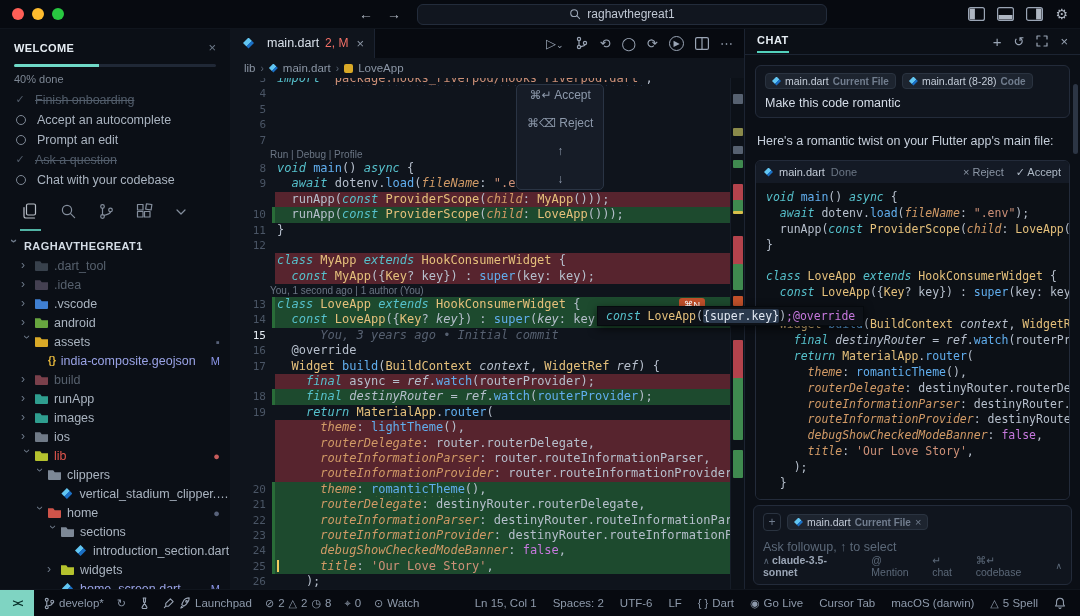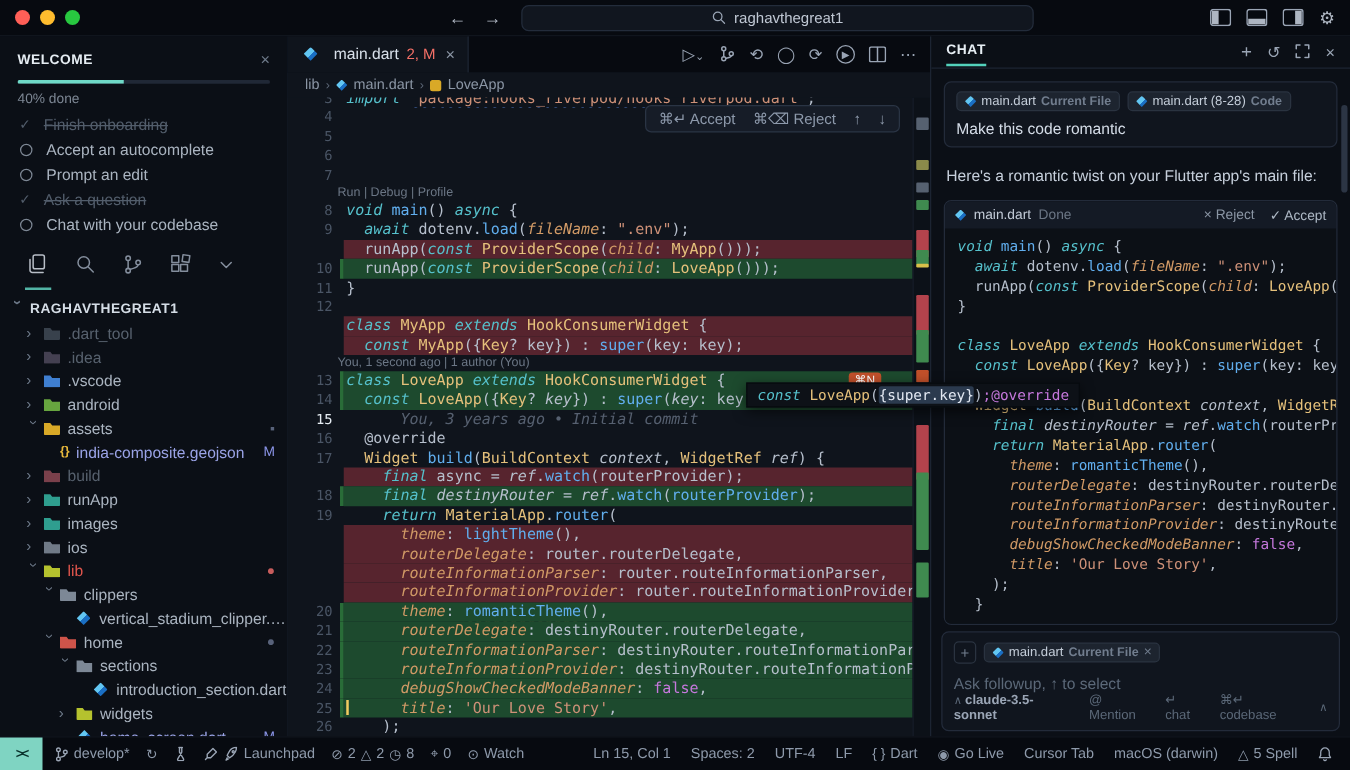--- a/index.html
+++ b/index.html
@@ -77,21 +77,21 @@
   .tk-bool{color:#c678dd;}
   .tk-blame{color:#566070;font-style:italic;}
   .tk-hl{background:#2b3a4e;color:#e2e8f2;border-radius:2px;}
   .sqr{text-decoration:underline wavy #e4564d 1px;text-underline-offset:3px;}
   .sqb{text-decoration:underline wavy #4e7cd1 1px;text-underline-offset:3px;}
   .sqy{text-decoration:underline wavy #c8b44a 1px;text-underline-offset:3px;}
   .overview{position:absolute;right:0;top:0;bottom:0;width:14px;background:#0c1118;border-left:1px solid #161d28;}
   .ov{position:absolute;left:2px;right:2px;border-radius:1px;}
   
   .accept-widget{position:absolute;left:516px;top:84px;z-index:6;display:flex;align-items:center;gap:14px;
-     background:#161c27;border:1px solid #2a3444;border-radius:5px;padding:3px 10px;font-size:12px;color:#8d99ab;}
+     background:#161c27;border:1px solid #2a3444;border-radius:5px;padding:3px 10px;font-size:12px;color:#8d99ab;flex-direction:column;}
   .tooltip{position:absolute;left:597px;top:306px;z-index:7;background:#0d1117;border:1px solid #060a0e;
      box-shadow:0 3px 10px rgba(0,0,0,.6);padding:2px 8px;font-family:"DejaVu Sans Mono",monospace;font-size:11.5px;white-space:pre;}
   
   .chat{position:absolute;right:0;top:28px;width:335px;bottom:26px;background:#0b0f16;border-left:1px solid #1c2432;overflow:hidden;}
   .chat-head{height:26px;display:flex;align-items:center;padding:0 12px;border-bottom:1px solid #1c2432;}
   .chat-title{font-size:11px;font-weight:bold;letter-spacing:.5px;color:#e6edf3;position:relative;padding-bottom:3px;}
   .chat-title::after{content:"";position:absolute;left:0;right:0;bottom:-4px;height:2px;background:#53d1bc;}
   .chat-icons{margin-left:auto;display:flex;gap:12px;color:#9aa5b5;font-size:13px;align-items:center;}
   .user-card{margin:10px 10px 0 10px;background:#10151e;border:1px solid #232b3a;border-radius:6px;padding:7px 9px;}
   .chip-row{display:flex;gap:6px;align-items:center;flex-wrap:nowrap;}
@@ -578,21 +578,21 @@
         <span>0</span>
     </span>
     <span class="sb-item">
       <span class="sb-ic">⊙</span>
         <span>Watch</span>
     </span>
   </div>
   <div class="sb-right">
     <span class="sb-item">Ln 15, Col 1</span>
     <span class="sb-item">Spaces: 2</span>
-    <span class="sb-item">UTF-4</span>
+    <span class="sb-item">UTF-6</span>
     <span class="sb-item">LF</span>
     <span class="sb-item">
         <span class="sb-ic">{ }</span>
         <span>Dart</span>
       </span>
     <span class="sb-item">
         <span class="sb-ic">◉</span>
         <span>Go Live</span>
       </span>
     <span class="sb-item">Cursor Tab</span>

